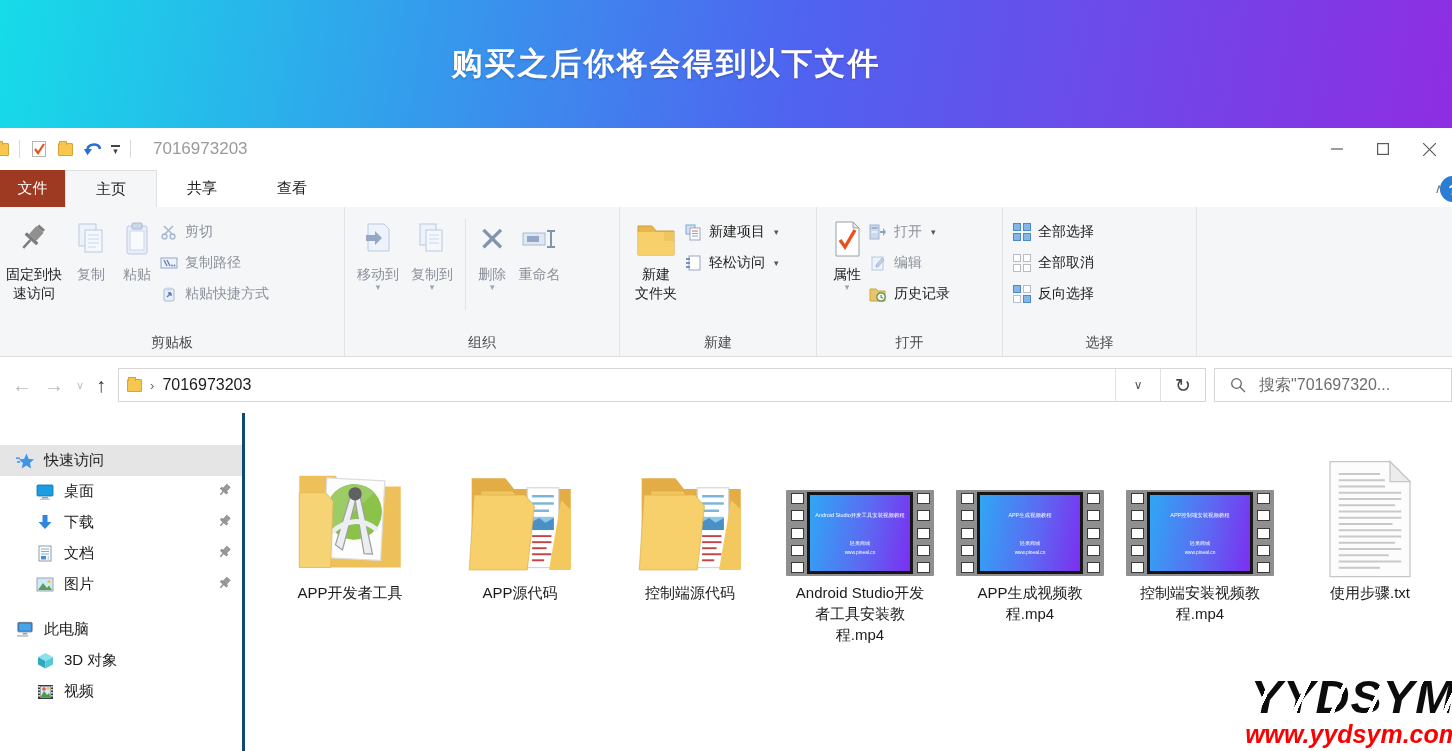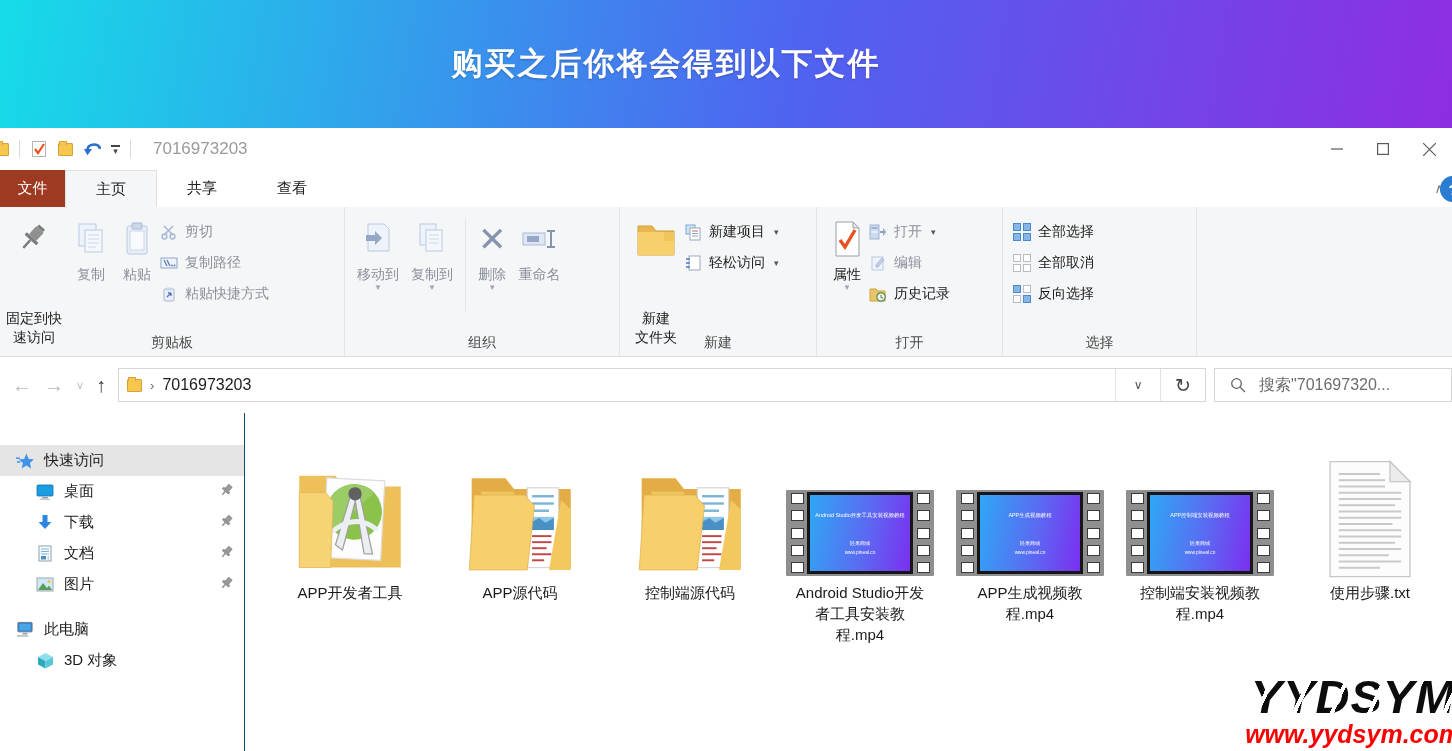--- a/index.html
+++ b/index.html
@@ -36,21 +36,21 @@
   .collapse-chev{color:#777;font-size:13px;}
   .help-circle{position:absolute;right:-14px;top:6px;width:26px;height:26px;border-radius:50%;
                background:#2b7cd3;color:#fff;font-size:15px;font-weight:bold;display:flex;align-items:center;justify-content:center;}
 
   
   .ribbon{position:absolute;left:0;top:207px;width:1452px;height:149px;background:#f5f6f7;border-bottom:1px solid #dcdcdc;display:flex;}
   .rb-group{position:relative;height:100%;border-right:1px solid #e4e4e6;display:flex;align-items:flex-start;padding-top:8px;box-sizing:border-box;}
   .rb-group-label{position:absolute;bottom:4px;left:0;right:0;text-align:center;font-size:14px;color:#4a4a4a;}
   .rb-big{display:flex;flex-direction:column;align-items:center;text-align:center;font-size:14px;padding:2px 6px;line-height:19px;}
   .rb-big .ic{height:44px;display:flex;align-items:center;justify-content:center;margin-bottom:4px;}
-  .prewrap{white-space:pre-line;margin-top:44px;}
+  .prewrap{white-space:pre-line;}
   .dim{color:#8b909a;}
   .caret-below{font-size:9px;color:#9aa4b8;line-height:7px;}
   .rb-stack{display:flex;flex-direction:column;justify-content:flex-start;gap:9px;padding-top:6px;}
   .rb-small{display:flex;align-items:center;gap:7px;font-size:14px;height:22px;white-space:nowrap;}
   .caret-right{font-size:9px;color:#555;margin-left:2px;}
   .ic16{width:18px;height:18px;display:inline-flex;align-items:center;justify-content:center;flex:none;}
   .xicon{font-size:34px;font-weight:bold;color:#8494ad;line-height:34px;}
 
   
   .g-clip{width:345px;}
@@ -76,21 +76,21 @@
   .addr-chev{color:#666;font-size:13px;}
   .addr-seg{width:44px;height:100%;display:flex;align-items:center;justify-content:center;border-left:1px solid #e2e2e2;color:#444;}
   .seg-dd{font-size:12px;color:#555;}
   .seg-refresh{font-size:19px;}
   .search-box{margin-left:8px;height:34px;flex:1;border:1px solid #d6d6d6;display:flex;align-items:center;gap:10px;padding-left:14px;box-sizing:border-box;}
   .search-box input{border:none;outline:none;font-size:16px;color:#333;width:180px;font-family:inherit;background:transparent;}
   .search-box input::placeholder{color:#6d6d6d;opacity:1;}
 
   
   .content{position:absolute;left:0;top:413px;width:1452px;height:338px;display:flex;background:#fff;}
-  .sidebar{width:245px;flex:none;border-right:1px solid #0c4a6e;padding-top:32px;box-sizing:border-box;font-size:15px;}
+  .sidebar{width:245px;flex:none;border-right:3px solid #0c4a6e;padding-top:32px;box-sizing:border-box;font-size:15px;}
   .side-item{height:31px;display:flex;align-items:center;gap:10px;padding-left:16px;position:relative;}
   .side-item.lvl2{padding-left:36px;}
   .side-item.active{background:#e5e5e5;}
   .side-gap{height:14px;}
   .si-icon{width:18px;height:18px;flex:none;display:flex;align-items:center;justify-content:center;}
   .side-pin{position:absolute;right:10px;top:7px;}
 
   .main{position:relative;flex:1;padding:24px 0 0 30px;box-sizing:border-box;}
   .tiles{display:flex;align-items:flex-start;}
   .tile{width:150px;margin-right:20px;display:flex;flex-direction:column;align-items:center;flex:none;}
@@ -565,20 +565,40 @@
       </div>
       <div class="side-item lvl2">
         <span class="si-icon">
           <svg width="17" height="17" viewBox="0 0 17 17">
               <polygon points="8.5,1 16,5 8.5,9 1,5" fill="#8ce1ec"></polygon>
               <polygon points="1,5 8.5,9 8.5,16.5 1,12.5" fill="#2fa9bd"></polygon>
               <polygon points="16,5 8.5,9 8.5,16.5 16,12.5" fill="#56c8d6"></polygon>
             </svg>
         </span>
         <span>3D 对象</span>
+      </div>
+      <div class="side-item lvl2">
+        <span class="si-icon">
+          <svg width="17" height="16" viewBox="0 0 17 16">
+              <rect x="1" y="1" width="15" height="14" fill="#3a3a3a"></rect>
+              <rect x="3.4" y="2.4" width="10.2" height="11.2" fill="#d8e8f4"></rect>
+              <polygon points="3.4,13.6 7,7 10,11 12,9 13.6,13.6" fill="#4d9a4f"></polygon>
+              <circle cx="7" cy="5" r="1.8" fill="#e2574c"></circle>
+              <circle cx="11" cy="4.6" r="1.4" fill="#f2c14e"></circle>
+              <rect x="1.4" y="2" width="1.4" height="1.6" fill="#fff"></rect>
+              <rect x="1.4" y="5" width="1.4" height="1.6" fill="#fff"></rect>
+              <rect x="1.4" y="8" width="1.4" height="1.6" fill="#fff"></rect>
+              <rect x="1.4" y="11" width="1.4" height="1.6" fill="#fff"></rect>
+              <rect x="14.2" y="2" width="1.4" height="1.6" fill="#fff"></rect>
+              <rect x="14.2" y="5" width="1.4" height="1.6" fill="#fff"></rect>
+              <rect x="14.2" y="8" width="1.4" height="1.6" fill="#fff"></rect>
+              <rect x="14.2" y="11" width="1.4" height="1.6" fill="#fff"></rect>
+            </svg>
+        </span>
+        <span>视频</span>
       </div>
     </div>
 
     <div class="main">
       <div class="tiles">
 
         <div class="tile">
           <div class="tile-icon">
             <svg width="116" height="122" viewBox="0 0 96 98">
               <path d="M6 14 h30 l7 9 h47 v67 H6 z" fill="#eec05a"></path>

